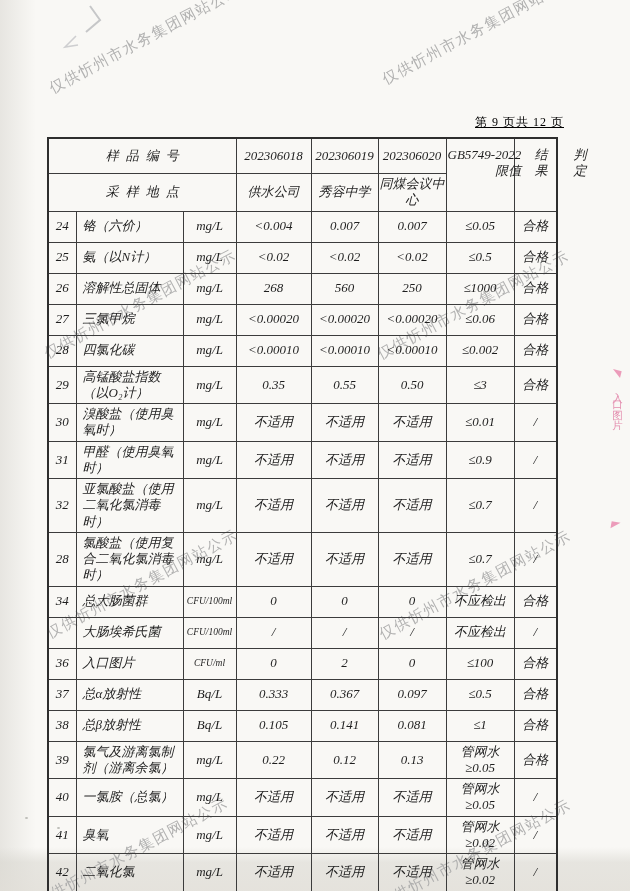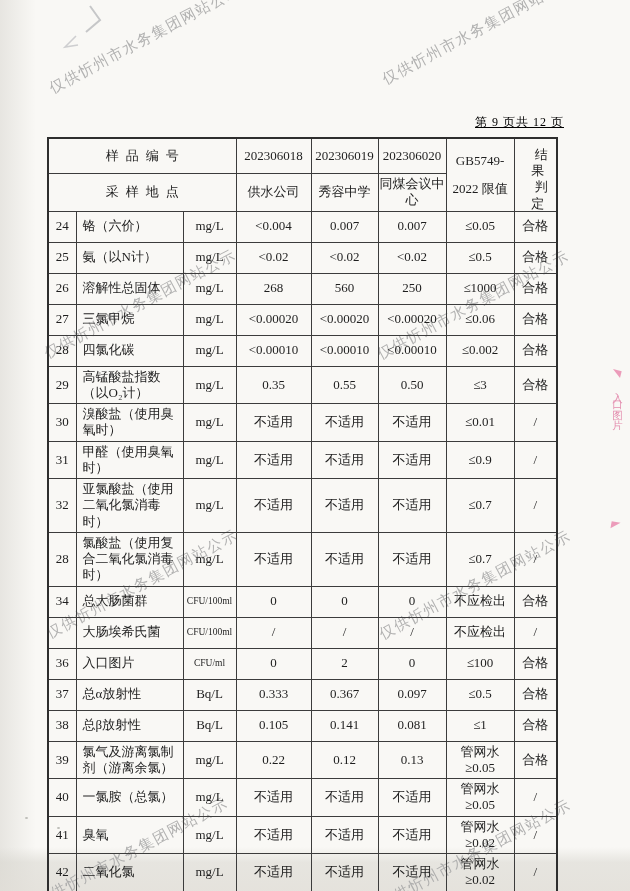--- a/index.html
+++ b/index.html
@@ -19,30 +19,30 @@
     font-family:"Liberation Sans","DejaVu Sans",sans-serif;
     font-size:15px; letter-spacing:1.5px; color:#a6a6a6; opacity:0.85;
     transform:rotate(-28deg); transform-origin:left bottom;
   }
   .title { position:absolute; left:0; top:84px; width:100%; text-align:center;
     font-size:17px; font-weight:bold; letter-spacing:1px; color:#161616; }
   .report-no { position:absolute; left:49px; top:114px; font-size:13.5px; font-weight:bold; color:#1a1a1a; }
   .page-indicator { position:absolute; right:66px; top:114px; font-size:12px; color:#000000; letter-spacing:1px;text-decoration:underline; }
 
   table.report { position:absolute; left:47px; top:137px; width:511px;
-    border-collapse:collapse; table-layout:fixed; border:2px solid #2e2e2e; }
+    border-collapse:collapse; table-layout:fixed; border:2px solid #2e2e2e;font-style:italic; }
   table.report td { border:1px solid #3c3c3c; text-align:center; vertical-align:middle;
     font-size:13px; padding:2px 1px; height:26px; line-height:1.25; color:#1e1e1e; }
   thead td.h1 { height:30px; }
   thead td.h2 { height:28px; }
   .spread { letter-spacing:7px; text-indent:7px;padding-left:12px; }
   .c-name { text-align:left !important; padding-left:6px !important; padding-right:2px !important; }
   .c-unit { font-size:12px; }
   .c-unit.small-unit { font-size:9.5px; letter-spacing:0; }
-  .dual { display:flex; flex-direction:column; justify-content:space-around; height:56px; }
+  .dual { display:flex; flex-direction:row; justify-content:space-around; height:56px;text-align:right; }
 
   .side-stamp { position:absolute; right:5px; top:384px; writing-mode:vertical-rl;
     font-size:10.5px; letter-spacing:9px; color:#e283a8; opacity:0.9;
     font-family:"Liberation Sans","DejaVu Sans",sans-serif; pointer-events:none; }
   .wedge { position:absolute; width:0; height:0; border-style:solid; pointer-events:none; }
   .wedge-top { right:9px; top:370px; border-width:0 9px 7px 0; border-color:transparent #ec9cba transparent transparent; transform:rotate(14deg); }
   .wedge-bottom { right:10px; top:522px; border-width:7px 9px 0 0; border-color:#ec9cba transparent transparent transparent; transform:rotate(10deg); }
   .pencil { position:absolute; left:60px; top:2px; pointer-events:none; opacity:0.75; }
   .dot { position:absolute; width:3px; height:2px; background:#bdbdb8; border-radius:50%; pointer-events:none; }
   .dot1 { left:25px; top:817px; }

